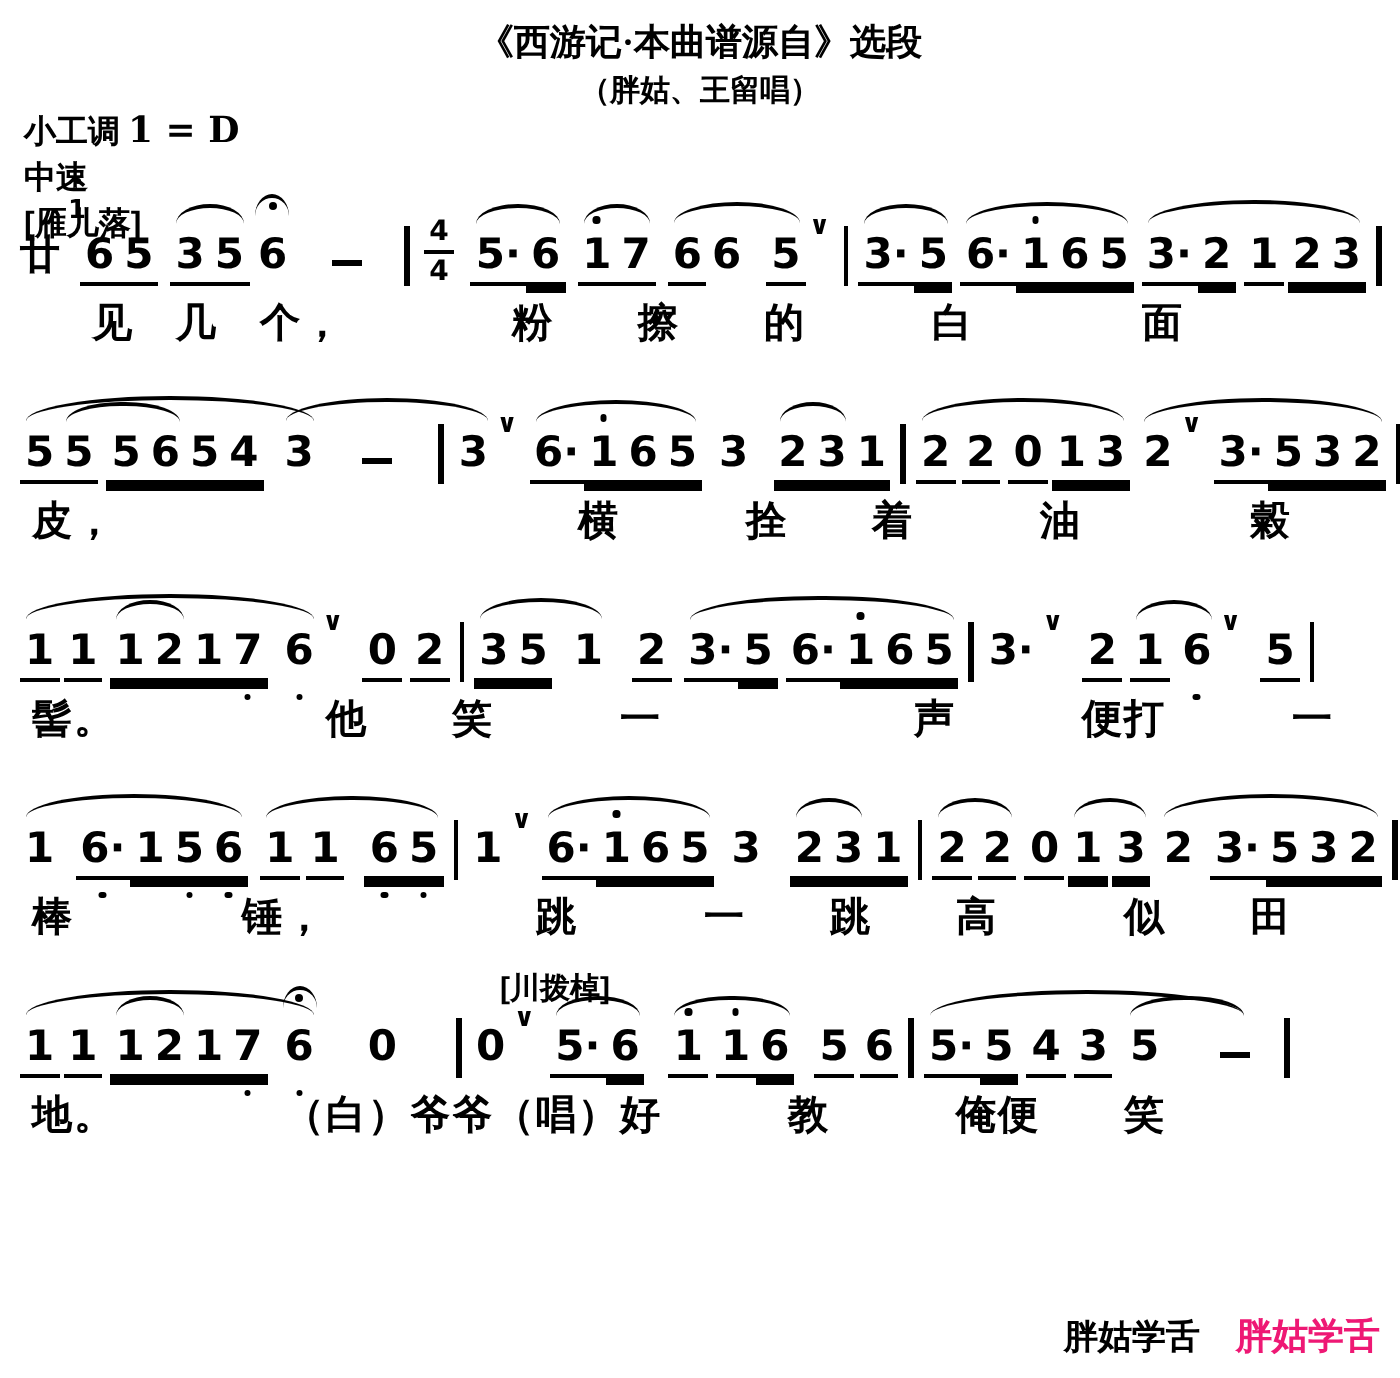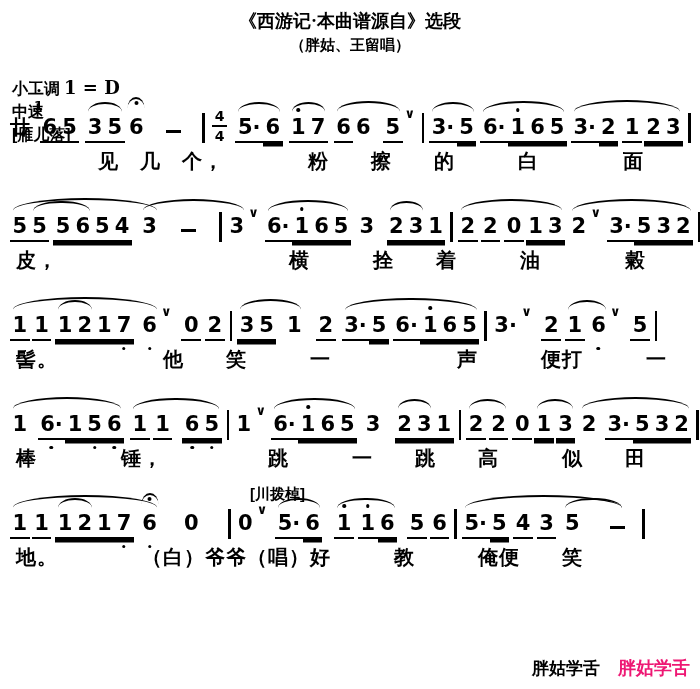--- a/index.html
+++ b/index.html
@@ -1,21 +1,21 @@
 <!DOCTYPE html>
 <html><head>
 <meta charset="utf-8">
 <style>
   html,body{margin:0;padding:0;background:#fff;}
   .page{width:700px;height:689px;background:#fff;position:relative;overflow:hidden;
         color:#000;font-family:"Liberation Serif",serif;}
   .title{text-align:center;font-size:33px;font-weight:bold;letter-spacing:2px;padding-top:8px;}
   .subtitle{text-align:center;font-size:18px;font-weight:bold;margin-top:9px;}
   .performers{text-align:center;font-size:15px;font-weight:bold;margin-top:3px;}
-  .meta{position:absolute;top:76px;left:12px;font-weight:bold;font-size:16px;line-height:23px;
+  .meta{position:absolute;top:54px;left:12px;font-weight:bold;font-size:16px;line-height:23px;
         font-family:"Liberation Sans",sans-serif;}
   .keyval{font-family:"DejaVu Serif",serif;font-size:18px;margin-left:4px;}
   .score{margin:30px 4px 0 10px;}
   .line-block{position:relative;margin-bottom:13px;}
   .notes-row{position:relative;padding-top:24px;white-space:nowrap;font-family:"DejaVu Sans",sans-serif;}
   .note{display:inline-block;position:relative;vertical-align:bottom;font-weight:bold;
         font-size:21px;line-height:23px;padding:1px 2.5px 2px;}
   .u0{border-bottom:2.5px solid transparent;}
   .u1{border-bottom:2.5px solid #000;}
   .u2{border-bottom:2.5px solid #000;box-shadow:0 3.5px 0 0 #000;}
@@ -58,21 +58,21 @@
     <div class="meta-row">
       <span>小工调</span><span class="keyval">1 = D</span>
     </div>
     <div class="meta-row">中速</div>
     <div class="meta-row">[雁儿落]</div>
   </div>
 
   <div class="score">
       <div class="line-block">
         <div class="notes-row"><span class="sym">廿</span><span class="sp" style="width: 8px;"></span><span class="note u1"><span class="dg">6</span><span class="grace">1</span></span><span class="note u1"><span class="dg">5</span></span><span class="sp" style="width: 6px;"></span><span class="note u1"><span class="dg">3</span></span><span class="note u1"><span class="dg">5</span></span><span class="sp" style="width: 2px;"></span><span class="note u0"><span class="dg">6</span><span class="ferm"></span></span><span class="sp" style="width: 12px;"></span><span class="dash"></span><span class="sp" style="width: 8px;"></span><span class="bar"></span><span class="tsig"><span class="tn">4</span><span class="td">4</span></span><span class="sp" style="width: 4px;"></span><span class="note u1"><span class="dg">5·</span></span><span class="note u2"><span class="dg">6</span></span><span class="sp" style="width: 6px;"></span><span class="note u1"><span class="dg">1</span><span class="dhi"></span></span><span class="note u1"><span class="dg">7</span></span><span class="sp" style="width: 6px;"></span><span class="note u1"><span class="dg">6</span></span><span class="note u0"><span class="dg">6</span></span><span class="sp" style="width: 10px;"></span><span class="note u1"><span class="dg">5</span></span><span class="vmark">∨</span><span class="bar"></span><span class="note u1"><span class="dg">3·</span></span><span class="note u2"><span class="dg">5</span></span><span class="sp" style="width: 4px;"></span><span class="note u1"><span class="dg">6·</span></span><span class="note u2"><span class="dg">1</span><span class="dhi"></span></span><span class="note u2"><span class="dg">6</span></span><span class="note u2"><span class="dg">5</span></span><span class="sp" style="width: 4px;"></span><span class="note u1"><span class="dg">3·</span></span><span class="note u2"><span class="dg">2</span></span><span class="sp" style="width: 4px;"></span><span class="note u1"><span class="dg">1</span></span><span class="sp" style="width: 2px;"></span><span class="note u2"><span class="dg">2</span></span><span class="note u2"><span class="dg">3</span></span><span class="bar"></span><div class="slur" style="left: 78px; width: 34px; height: 7.85px; top: 17.15px;"></div><div class="slur" style="left: 228px; width: 42px; height: 8.05px; top: 16.95px;"></div><div class="slur" style="left: 282px; width: 33px; height: 7.825px; top: 17.175px;"></div><div class="slur" style="left: 327px; width: 63px; height: 8.575px; top: 16.425px;"></div><div class="slur" style="left: 422px; width: 42px; height: 8.05px; top: 16.95px;"></div><div class="slur" style="left: 473px; width: 81px; height: 9.025px; top: 15.975px;"></div><div class="slur" style="left: 564px; width: 106px; height: 9.65px; top: 15.35px;"></div></div>
-        <div class="lyrics" style="margin-left: 36px; text-align: center;">见　几　个，　　　　粉　　擦　　的　　　白　　　　面</div>
+        <div class="lyrics" style="margin-left: 36px;">见　几　个，　　　　粉　　擦　　的　　　白　　　　面</div>
       </div>
       <div class="line-block">
         <div class="notes-row"><span class="note u1"><span class="dg">5</span></span><span class="note u1"><span class="dg">5</span></span><span class="sp" style="width: 4px;"></span><span class="note u2"><span class="dg">5</span></span><span class="note u2"><span class="dg">6</span></span><span class="note u2"><span class="dg">5</span></span><span class="note u2"><span class="dg">4</span></span><span class="sp" style="width: 8px;"></span><span class="note u0"><span class="dg">3</span></span><span class="sp" style="width: 14px;"></span><span class="dash"></span><span class="sp" style="width: 10px;"></span><span class="bar"></span><span class="note u0"><span class="dg">3</span></span><span class="vmark">∨</span><span class="sp" style="width: 4px;"></span><span class="note u1"><span class="dg">6·</span></span><span class="note u2"><span class="dg">1</span><span class="dhi"></span></span><span class="note u2"><span class="dg">6</span></span><span class="note u2"><span class="dg">5</span></span><span class="sp" style="width: 6px;"></span><span class="note u0"><span class="dg">3</span></span><span class="sp" style="width: 10px;"></span><span class="note u2"><span class="dg">2</span></span><span class="note u2"><span class="dg">3</span></span><span class="note u2"><span class="dg">1</span></span><span class="bar"></span><span class="note u1"><span class="dg">2</span></span><span class="sp" style="width: 3px;"></span><span class="note u1"><span class="dg">2</span></span><span class="sp" style="width: 4px;"></span><span class="note u1"><span class="dg">0</span></span><span class="sp" style="width: 2px;"></span><span class="note u2"><span class="dg">1</span></span><span class="note u2"><span class="dg">3</span></span><span class="sp" style="width: 4px;"></span><span class="note u0"><span class="dg">2</span></span><span class="vmark">∨</span><span class="sp" style="width: 4px;"></span><span class="note u1"><span class="dg">3·</span></span><span class="note u2"><span class="dg">5</span></span><span class="note u2"><span class="dg">3</span></span><span class="note u2"><span class="dg">2</span></span><span class="bar"></span><div class="slur" style="left: 3px; width: 144px; height: 10.6px; top: 10.4px;"></div><div class="slur" style="left: 23px; width: 57px; height: 8.425px; top: 12.575px;"></div><div class="slur" style="left: 133px; width: 101px; height: 9.525px; top: 11.475px;"></div><div class="slur" style="left: 258px; width: 80px; height: 9px; top: 12px;"></div><div class="slur" style="left: 380px; width: 33px; height: 7.825px; top: 13.175px;"></div><div class="slur" style="left: 451px; width: 101px; height: 9.525px; top: 11.475px;"></div><div class="slur" style="left: 562px; width: 119px; height: 9.975px; top: 11.025px;"></div></div>
         <div class="lyrics" style="margin-left: 6px;">皮，　　　　　　　　　　　横　　　拴　　着　　　油　　　　糓</div>
       </div>
       <div class="line-block">
         <div class="notes-row"><span class="note u1"><span class="dg">1</span></span><span class="sp" style="width: 2px;"></span><span class="note u1"><span class="dg">1</span></span><span class="sp" style="width: 4px;"></span><span class="note u2"><span class="dg">1</span></span><span class="note u2"><span class="dg">2</span></span><span class="note u2"><span class="dg">1</span></span><span class="note u2"><span class="dg">7</span><span class="dlo"></span></span><span class="sp" style="width: 6px;"></span><span class="note u0"><span class="dg">6</span><span class="dlo"></span></span><span class="vmark">∨</span><span class="sp" style="width: 8px;"></span><span class="note u1"><span class="dg">0</span></span><span class="sp" style="width: 4px;"></span><span class="note u1"><span class="dg">2</span></span><span class="bar"></span><span class="note u2"><span class="dg">3</span></span><span class="note u2"><span class="dg">5</span></span><span class="sp" style="width: 8px;"></span><span class="note u0"><span class="dg">1</span></span><span class="sp" style="width: 12px;"></span><span class="note u1"><span class="dg">2</span></span><span class="sp" style="width: 6px;"></span><span class="note u1"><span class="dg">3·</span></span><span class="note u2"><span class="dg">5</span></span><span class="sp" style="width: 4px;"></span><span class="note u1"><span class="dg">6·</span></span><span class="note u2"><span class="dg">1</span><span class="dhi"></span></span><span class="note u2"><span class="dg">6</span></span><span class="note u2"><span class="dg">5</span></span><span class="bar"></span><span class="note u0"><span class="dg">3·</span></span><span class="vmark">∨</span><span class="sp" style="width: 8px;"></span><span class="note u1"><span class="dg">2</span></span><span class="sp" style="width: 4px;"></span><span class="note u1"><span class="dg">1</span></span><span class="sp" style="width: 4px;"></span><span class="note u0"><span class="dg">6</span><span class="dlo"></span></span><span class="vmark">∨</span><span class="sp" style="width: 8px;"></span><span class="note u1"><span class="dg">5</span></span><span class="bar"></span><div class="slur" style="left: 3px; width: 144px; height: 10.6px; top: 10.4px;"></div><div class="slur" style="left: 48px; width: 34px; height: 7.85px; top: 13.15px;"></div><div class="slur" style="left: 230px; width: 61px; height: 8.525px; top: 12.475px;"></div><div class="slur" style="left: 335px; width: 132px; height: 10.3px; top: 10.7px;"></div><div class="slur" style="left: 558px; width: 38px; height: 7.95px; top: 13.05px;"></div></div>
         <div class="lyrics" style="margin-left: 6px;">髻。　　　　　他　　笑　　　一　　　　　　声　　　便打　　　一</div>
       </div>
       <div class="line-block">

